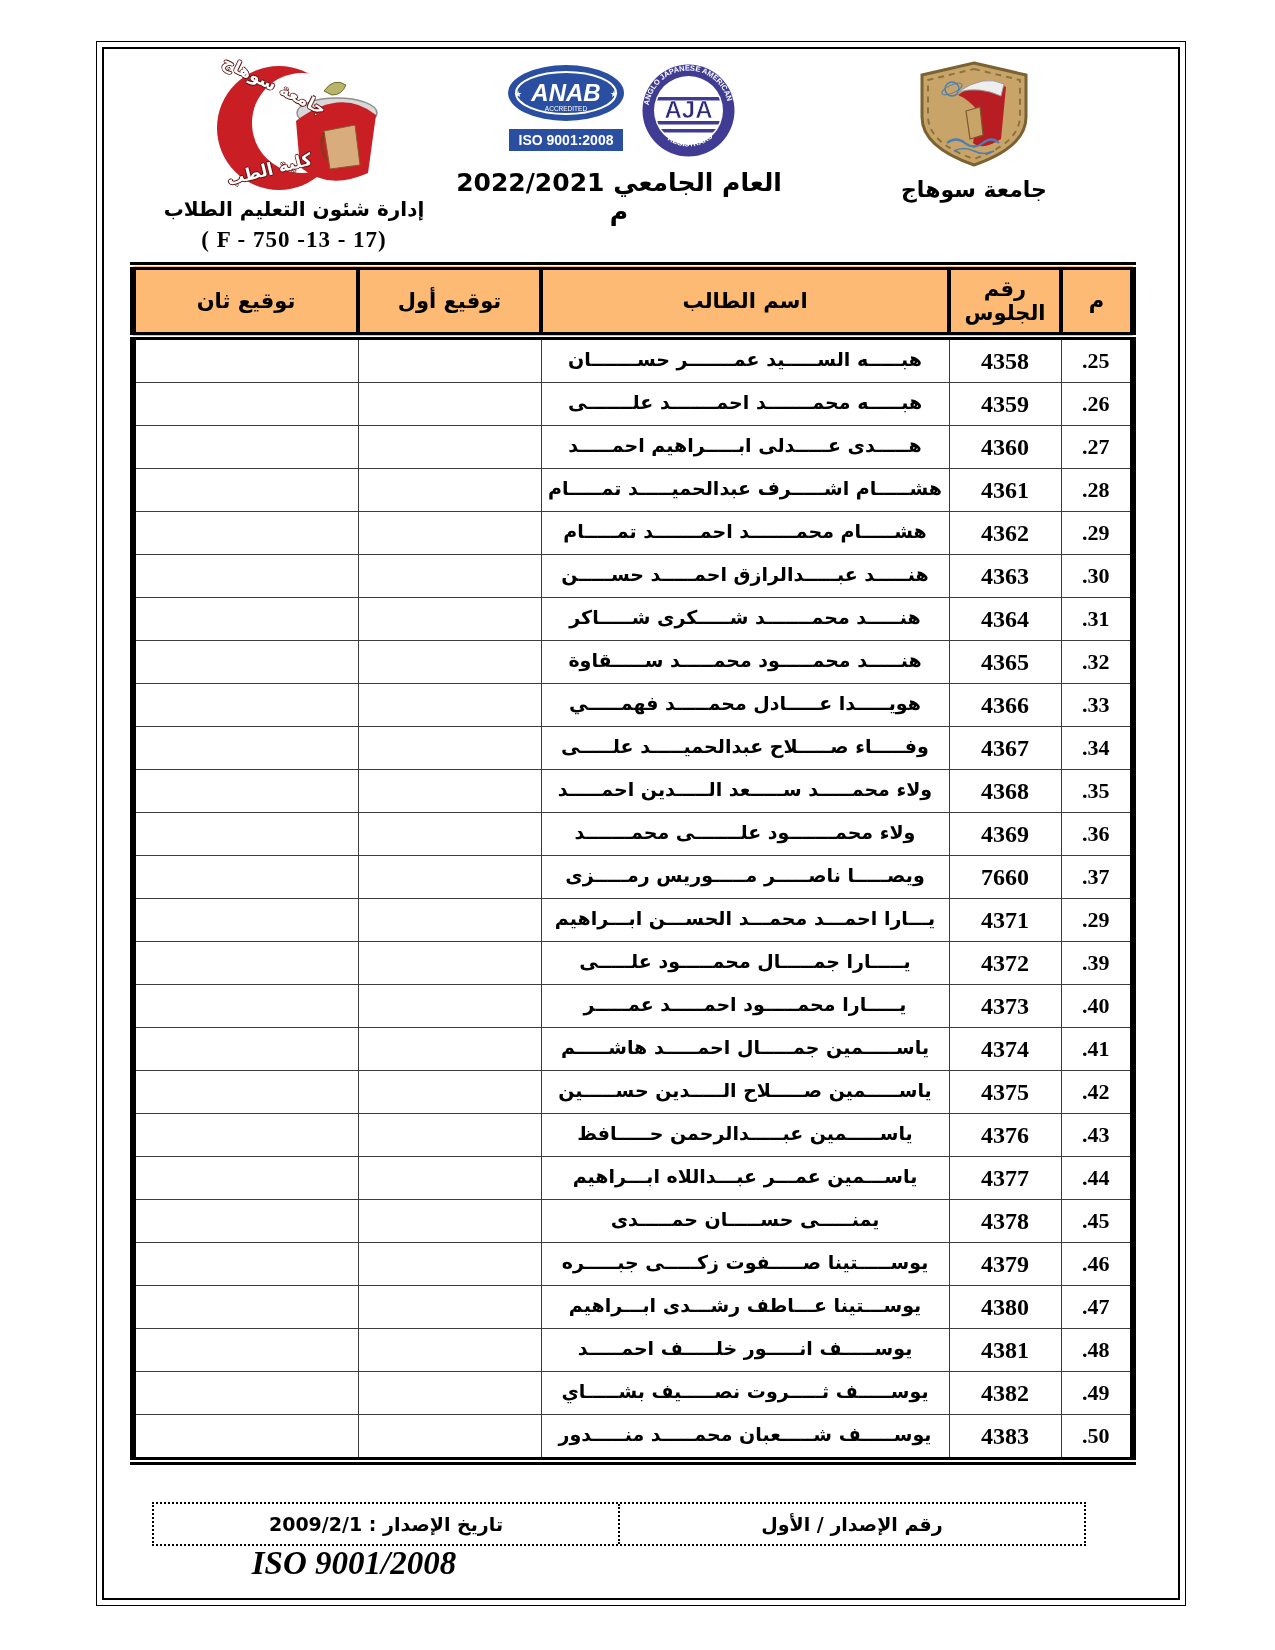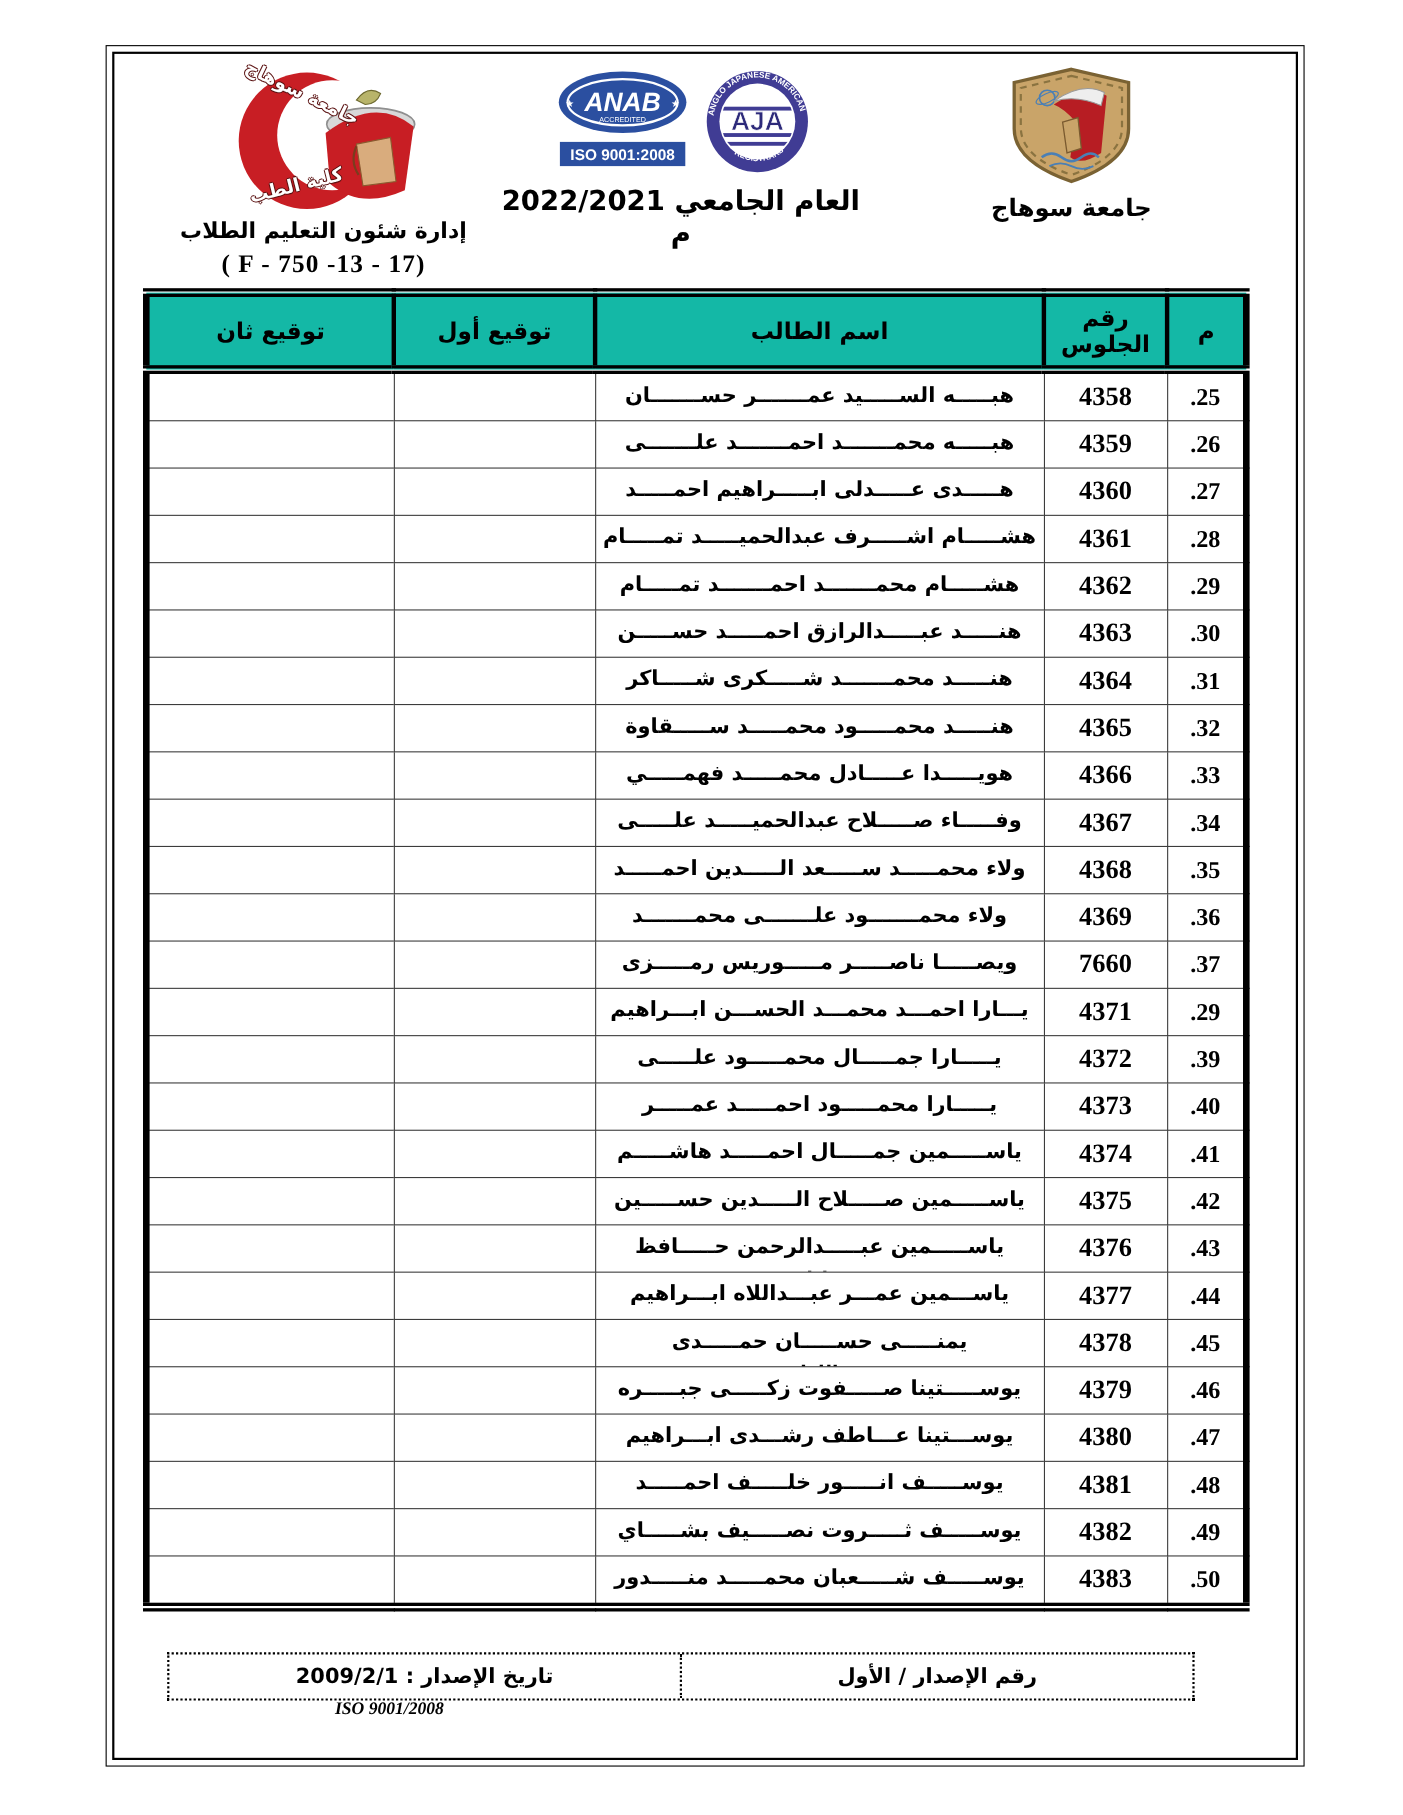--- a/index.html
+++ b/index.html
@@ -17,36 +17,36 @@
   .uni-line{font-size:22px;font-weight:bold;direction:rtl;line-height:30px;}
   .logo-row{display:flex;justify-content:center;align-items:flex-start;gap:8px;}
   .rot-top{position:absolute;left:44px;top:12px;transform:rotate(26deg);font-size:17px;font-weight:bold;color:#fff;
            text-shadow:-1px 0 #5a1111,1px 0 #5a1111,0 -1px #5a1111,0 1px #5a1111;direction:rtl;white-space:nowrap;}
   .rot-bot{position:absolute;left:52px;top:96px;transform:rotate(-14deg);font-size:17px;font-weight:bold;color:#fff;
            text-shadow:-1px 0 #5a1111,1px 0 #5a1111,0 -1px #5a1111,0 1px #5a1111;direction:rtl;white-space:nowrap;}
   .crescent-wrap{position:relative;width:240px;height:130px;margin:0 auto;}
   
   table.students{position:absolute;left:26px;top:213px;width:1006px;border-collapse:collapse;direction:rtl;table-layout:fixed;}
   table.students{border-top:8px double #000;border-bottom:8px double #000;border-left:6px solid #000;border-right:6px solid #000;}
-  .students th{background:#14b8a6;border:4px solid #000;border-bottom:8px double #000;
+  .students th{background:#fdba74;border:4px solid #000;border-bottom:8px double #000;
                font-size:21px;font-weight:bold;height:58px;padding:2px 4px;}
   .students td{border:1.5px solid #3c3c3c;height:42px;padding:0 6px;overflow:hidden;}
   td.no-cell{font-family:"Liberation Serif",serif;font-size:22px;font-weight:bold;text-align:center;direction:rtl;}
   td.seat-cell{font-family:"Liberation Serif",serif;font-size:24px;font-weight:bold;text-align:center;direction:ltr;}
   td.name-cell{padding:0 4px;}
   .nameClip{height:42px;overflow:hidden;direction:rtl;text-align:center;}
   .name1{font-size:19px;font-weight:bold;line-height:38px;white-space:nowrap;}
   .name2{font-size:17px;font-weight:bold;line-height:22px;}
   
   .footer-box{position:absolute;left:48px;top:1453px;width:930px;height:40px;border:2px dotted #000;
               display:flex;direction:rtl;background:#fff;}
   .footer-cell{flex:1;display:flex;align-items:center;justify-content:center;font-size:19px;font-weight:bold;direction:rtl;text-align:right;}
   .footer-cell+.footer-cell{border-right:2px dotted #000;}
   .iso-line{position:absolute;left:120px;top:1496px;width:260px;text-align:center;
-            font-family:"Liberation Serif",serif;font-style:italic;font-weight:bold;font-size:16px;direction:ltr;}
+            font-family:"Liberation Serif",serif;font-style:italic;font-weight:bold;font-size:33px;direction:ltr;}
   svg text{font-family:"Liberation Sans",sans-serif;}
 </style>
 </head>
 <body>
 
 <div class="frame">
 
   <div class="hdr-left">
     <div class="crescent-wrap">
       <svg width="240" height="130" viewBox="0 0 240 130">

